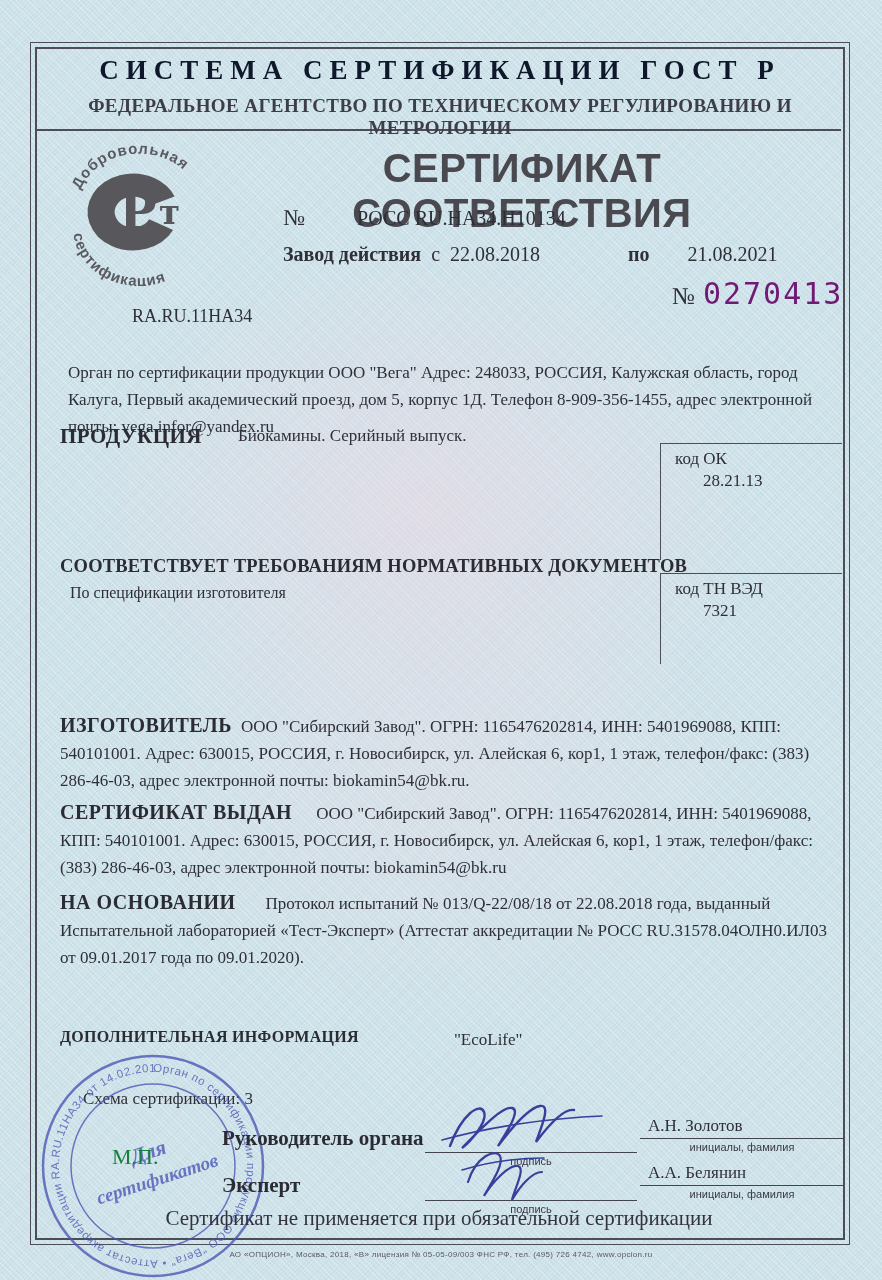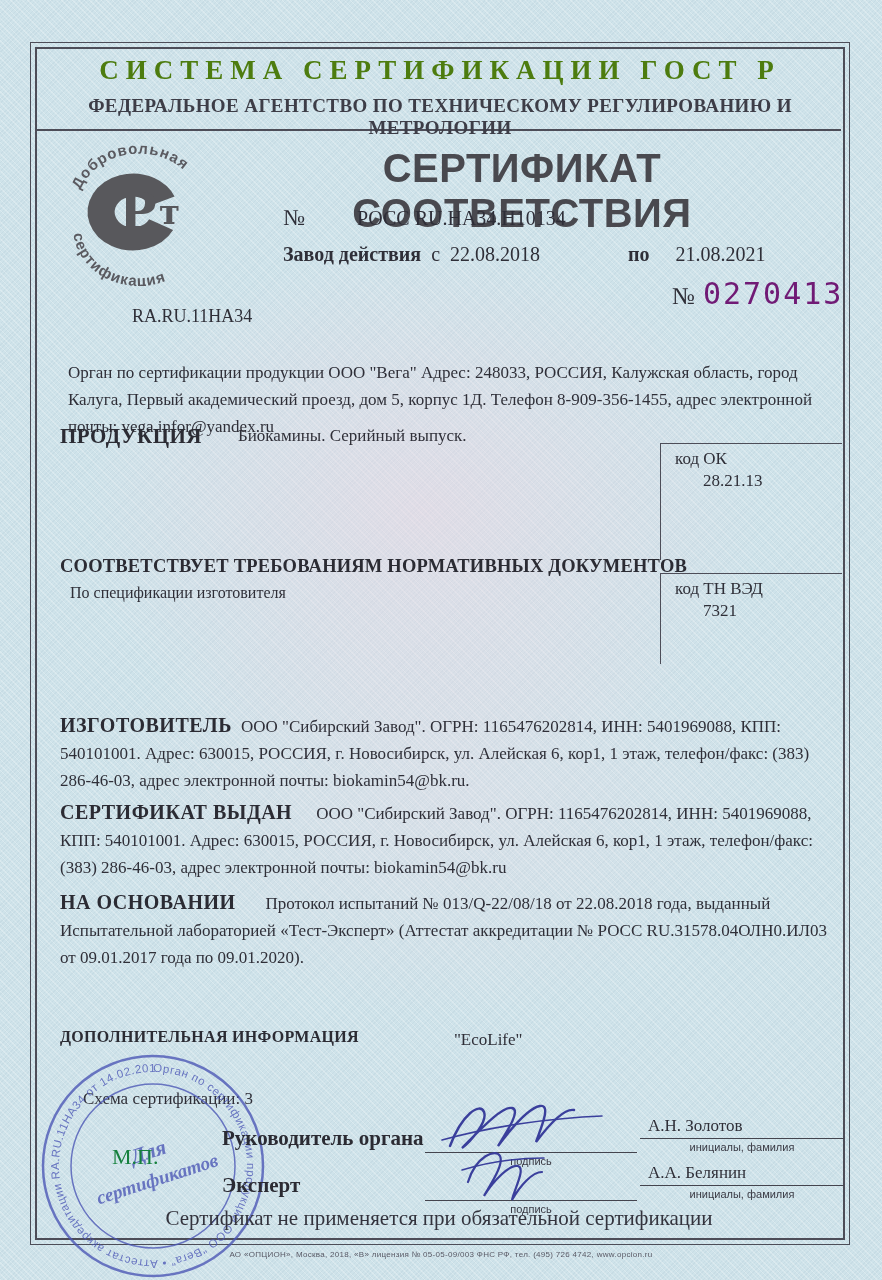--- a/index.html
+++ b/index.html
@@ -13,33 +13,33 @@
       repeating-linear-gradient(-45deg, rgba(130,160,180,0.10) 0 1px, rgba(130,160,180,0) 1px 3px),
       #cfe3ea;
     color:#2f2f38;
   }
   .abs{position:absolute;}
   
   .frame-outer{left:30px;top:42px;width:818px;height:1201px;border:1.5px solid #4d4d58;}
   .frame-inner{left:35px;top:47px;width:806px;height:1189px;border:2.5px solid #4d4d58;}
   .header-divider{left:37px;top:129px;width:804px;border-top:2px solid #4d4d58;}
   
-  .hdr1{left:40px;top:55px;width:800px;text-align:center;font-weight:bold;font-size:27px;letter-spacing:7px;color:#4d7c0f;}
+  .hdr1{left:40px;top:55px;width:800px;text-align:center;font-weight:bold;font-size:27px;letter-spacing:7px;color:#0f172a;}
   .hdr2{left:40px;top:95px;width:800px;text-align:center;font-weight:bold;font-size:19px;letter-spacing:0.4px;color:#3d3d47;}
   
   .doc-title{left:222px;top:146px;width:600px;text-align:center;font-family:"Liberation Sans",sans-serif;font-weight:700;font-size:40px;letter-spacing:0.5px;color:#49494f;}
   .numrow{left:283px;top:205px;font-size:21px;color:#2e2e38;}
   .numrow .no{font-size:23px;}
   .numrow .val{margin-left:52px;font-size:20px;}
   .validity{left:283px;top:243px;font-size:20px;}
   .validity .lbl{font-weight:bold;}
   .validity .c{margin-left:10px;}
   .validity .d1{margin-left:10px;}
   .validity .po{margin-left:88px;font-weight:bold;}
-  .validity .d2{margin-left:26px;}
+  .validity .d2{margin-left:38px;}
   .blanknum{left:672px;top:276px;font-size:24px;}
   .blanknum .digits{font-family:"DejaVu Sans Mono",monospace;font-size:30px;letter-spacing:2px;margin-left:8px;}
   
   .sec-label{font-weight:bold;color:#2b2b33;}
   .organ-row{left:60px;top:306px;width:780px;display:flex;align-items:baseline;}
   .organ-row .sec-label{font-size:20px;letter-spacing:0.5px;}
   .organ-row .code{margin-left:72px;font-size:18px;}
   .organ-text{left:68px;top:360px;width:768px;font-size:17px;line-height:1.58;}
   .prod-row{left:60px;top:424px;display:flex;}
   .prod-row .sec-label{font-size:21px;width:178px;letter-spacing:0.5px;}

